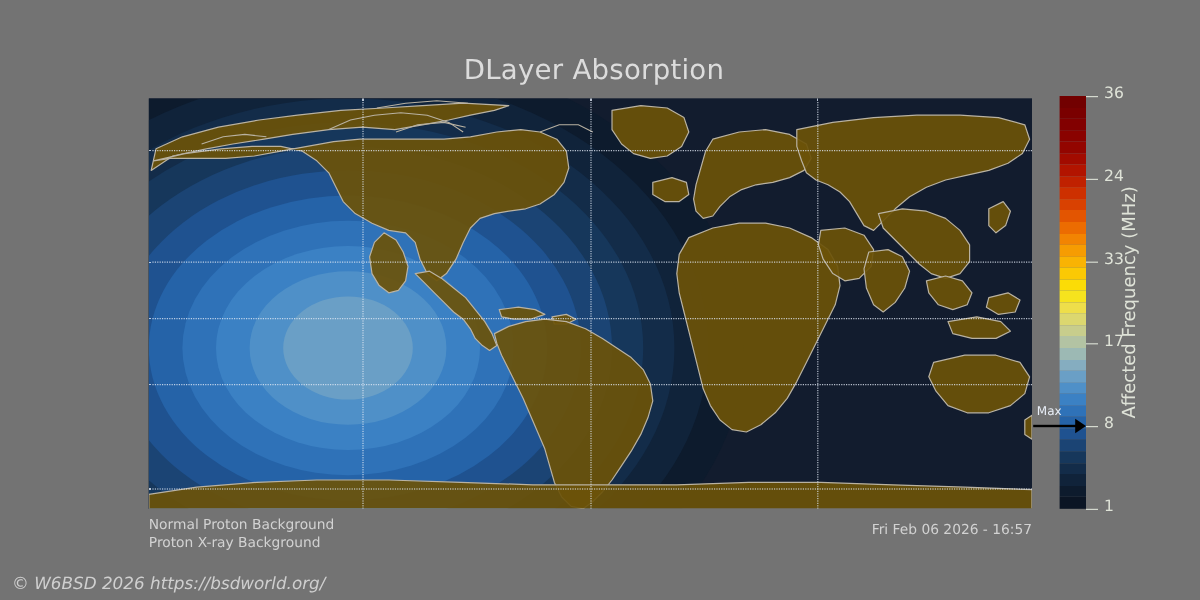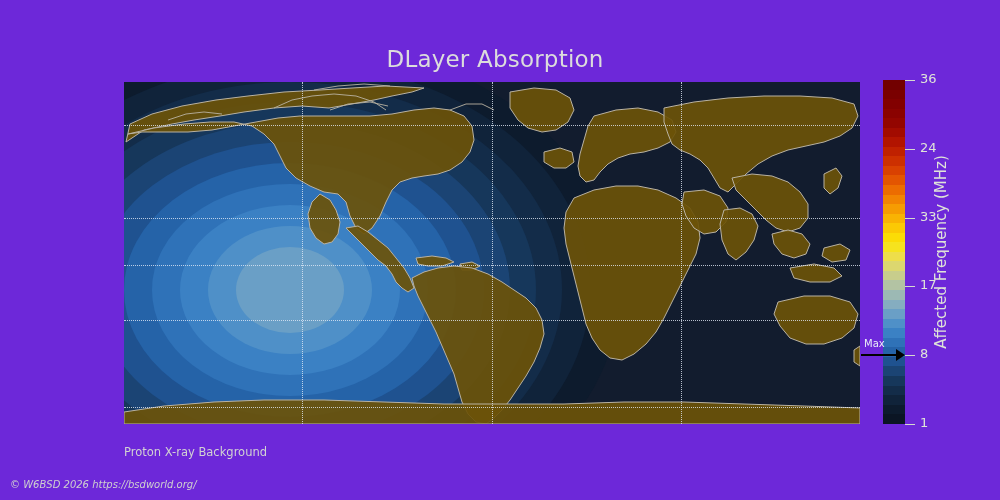--- a/index.html
+++ b/index.html
@@ -1,18 +1,18 @@
 <!DOCTYPE html>
 <html><head>
 <meta charset="utf-8">
 <style>
   html,body{margin:0;padding:0;background:#0d0d0d;}
   body{width:1000px;height:500px;overflow:hidden;
        font-family:"DejaVu Sans","Liberation Sans",sans-serif;color:#d9d9d9;}
-  #root{position:relative;width:1000px;height:500px;background:#6d28d9;}
+  #root{position:relative;width:1000px;height:500px;background:#737373;}
 
   
   .title{position:absolute;left:0;top:46px;width:990px;text-align:center;
          font-size:23px;color:#dcdcdc;letter-spacing:.2px;}
 
   
   .map-wrap{position:absolute;left:124px;top:82px;width:736px;height:342px;
             overflow:hidden;background:#121c2e;}
   .map-svg{position:absolute;left:0;top:0;width:736px;height:342px;display:block;}
 
@@ -46,21 +46,21 @@
   .maxmark .mhead{position:absolute;left:36px;top:11px;width:0;height:0;
       border-top:6px solid transparent;border-bottom:6px solid transparent;
       border-left:9px solid #000;}
 
   
   .note{position:absolute;font-size:11.5px;color:#d2d2d2;}
   .note1{left:124px;top:430px;}
   .note2{left:124px;top:445px;}
   .stamp{position:absolute;left:560px;top:434px;width:300px;text-align:right;
          font-size:11.5px;color:#d2d2d2;}
-  .credit{position:absolute;left:10px;top:479px;font-size:10px;font-style:italic;
+  .credit{position:absolute;left:10px;top:479px;font-size:14px;font-style:italic;
           color:#cfcfcf;}
 </style>
 </head>
 <body>
 
 <div id="root">
 
   <div class="title">DLayer Absorption</div>
 
   <div class="map-wrap">
@@ -222,16 +222,18 @@
       <div class="tl" style="top: 0px;">36</div>
     </div>
   <div class="cblabel">Affected Frequency (MHz)</div>
 
   <div class="maxmark">
     <span class="mtxt">Max</span>
     <span class="marrow"></span>
     <span class="mhead"></span>
   </div>
 
+  <div class="note note1">Normal Proton Background</div>
   <div class="note note2">Proton X-ray Background</div>
+  <div class="stamp">Fri Feb 06 2026 - 16:57</div>
   <div class="credit">© W6BSD 2026 https://bsdworld.org/</div>
 
 </div>
 
 </body></html>

